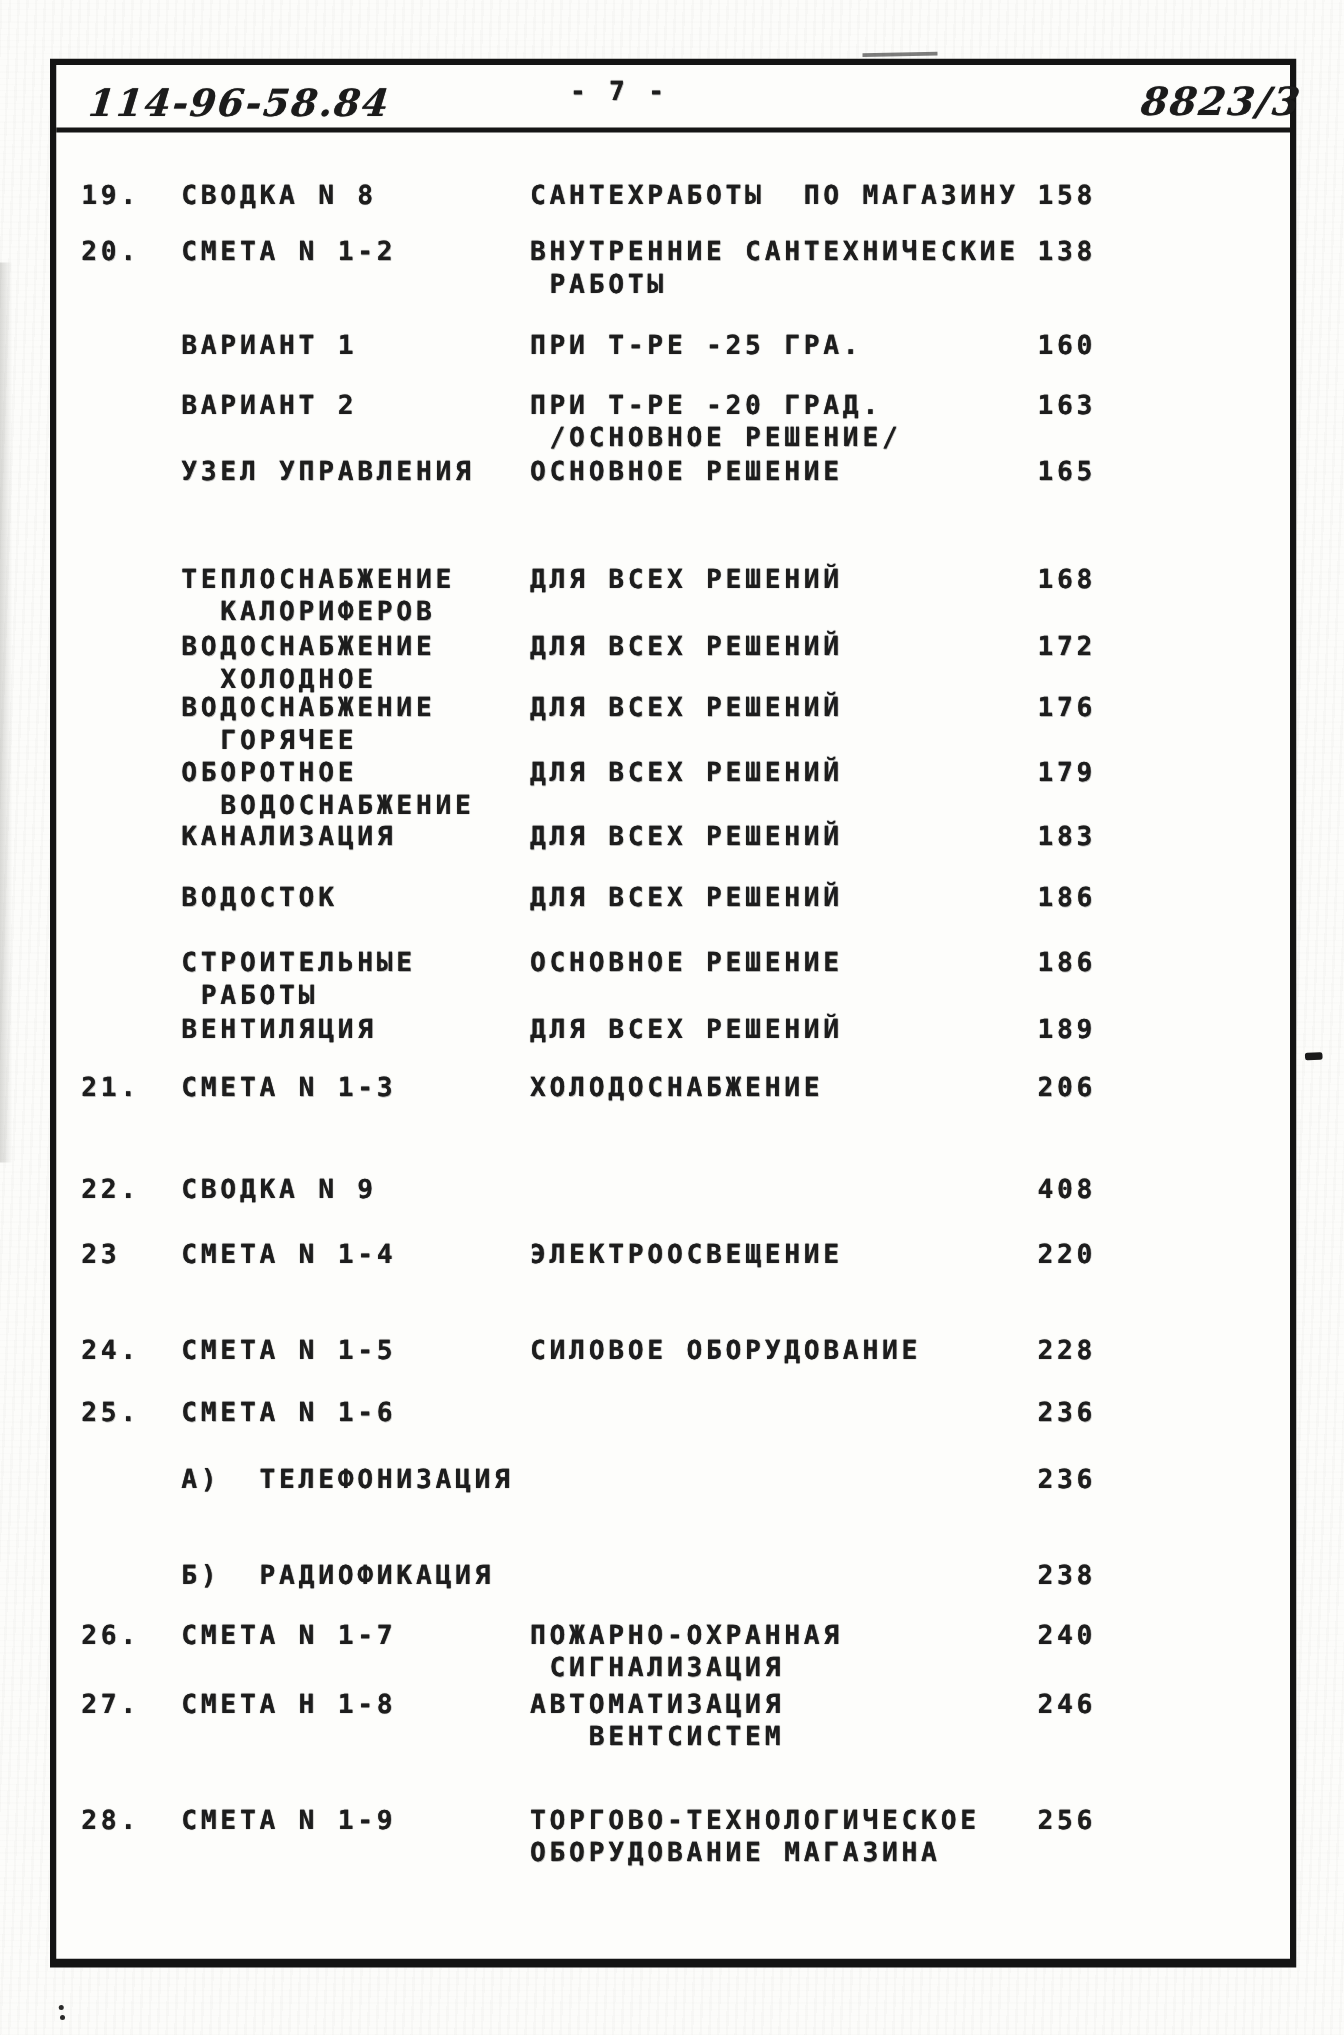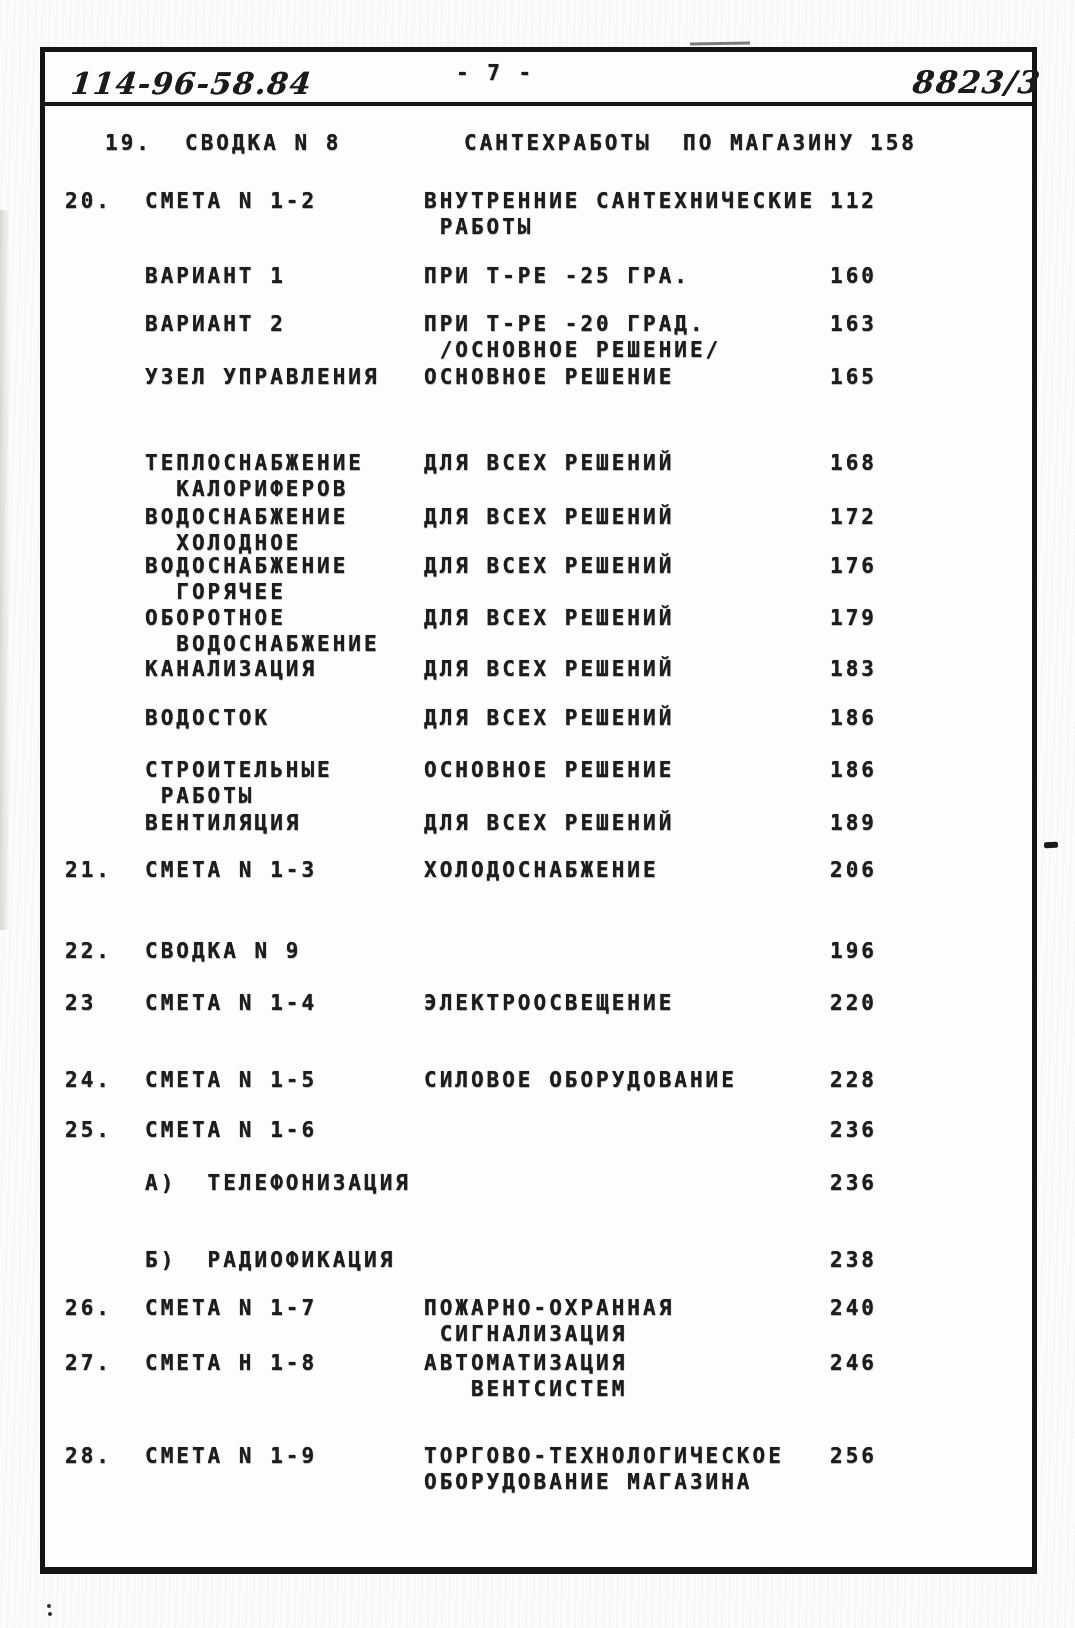--- a/index.html
+++ b/index.html
@@ -44,21 +44,21 @@
   }
   .page-num{position:absolute;left:411px;top:8px;}
   .rows{position:absolute;left:0;top:54px;right:0;bottom:0;}
   .row{position:absolute;left:0;right:0;height:26px;}
   .row span{position:absolute;top:0;}
   .c-num{left:20px;}
   .c-name{left:100px;}
   .c-desc{left:379px;}
   .c-page{left:785px;}
   
-  .row:nth-child(1){top:24px;margin-left:40px;}   .row:nth-child(2){top:82px;}
+  .row:nth-child(1){top:37px;}   .row:nth-child(2){top:82px;}
   .row:nth-child(3){top:157px;}  .row:nth-child(4){top:205px;}
   .row:nth-child(5){top:258px;}  .row:nth-child(6){top:344px;padding-left:44px;}
   .row:nth-child(7){top:398px;}  .row:nth-child(8){top:447px;}
   .row:nth-child(9){top:499px;}  .row:nth-child(10){top:550px;text-align:center;}
   .row:nth-child(11){top:599px;} .row:nth-child(12){top:651px;}
   .row:nth-child(13){top:704px;} .row:nth-child(14){top:751px;}
   .row:nth-child(15){top:832px;} .row:nth-child(16){top:884px;}
   .row:nth-child(17){top:961px;} .row:nth-child(18){top:1011px;}
   .row:nth-child(19){top:1064px;}.row:nth-child(20){top:1141px;}
   .row:nth-child(21){top:1189px;}.row:nth-child(22){top:1244px;text-align:right;}
@@ -95,21 +95,21 @@
     <span class="type c-num">19.</span>
     <span class="type c-name">СВОДКА N 8</span>
     <span class="type c-desc">САНТЕХРАБОТЫ  ПО МАГАЗИНУ</span>
     <span class="type c-page">158</span>
   </div>
       <div class="row">
     <span class="type c-num">20.</span>
     <span class="type c-name">СМЕТА N 1-2</span>
     <span class="type c-desc">ВНУТРЕННИЕ САНТЕХНИЧЕСКИЕ
  РАБОТЫ</span>
-    <span class="type c-page">112</span>
+    <span class="type c-page">138</span>
   </div>
       <div class="row">
     <span class="type c-num"></span>
     <span class="type c-name">ВАРИАНТ 1</span>
     <span class="type c-desc">ПРИ Т-РЕ -25 ГРА.</span>
     <span class="type c-page">160</span>
   </div>
       <div class="row">
     <span class="type c-num"></span>
     <span class="type c-name">ВАРИАНТ 2</span>
@@ -178,21 +178,21 @@
   </div>
       <div class="row">
     <span class="type c-num">21.</span>
     <span class="type c-name">СМЕТА N 1-3</span>
     <span class="type c-desc">ХОЛОДОСНАБЖЕНИЕ</span>
     <span class="type c-page">206</span>
   </div>
       <div class="row">
     <span class="type c-num">22.</span>
     <span class="type c-name">СВОДКА N 9</span>
-    <span class="type c-page">196</span>
+    <span class="type c-page">408</span>
   </div>
       <div class="row">
     <span class="type c-num">23</span>
     <span class="type c-name">СМЕТА N 1-4</span>
     <span class="type c-desc">ЭЛЕКТРООСВЕЩЕНИЕ</span>
     <span class="type c-page">220</span>
   </div>
       <div class="row">
     <span class="type c-num">24.</span>
     <span class="type c-name">СМЕТА N 1-5</span>

